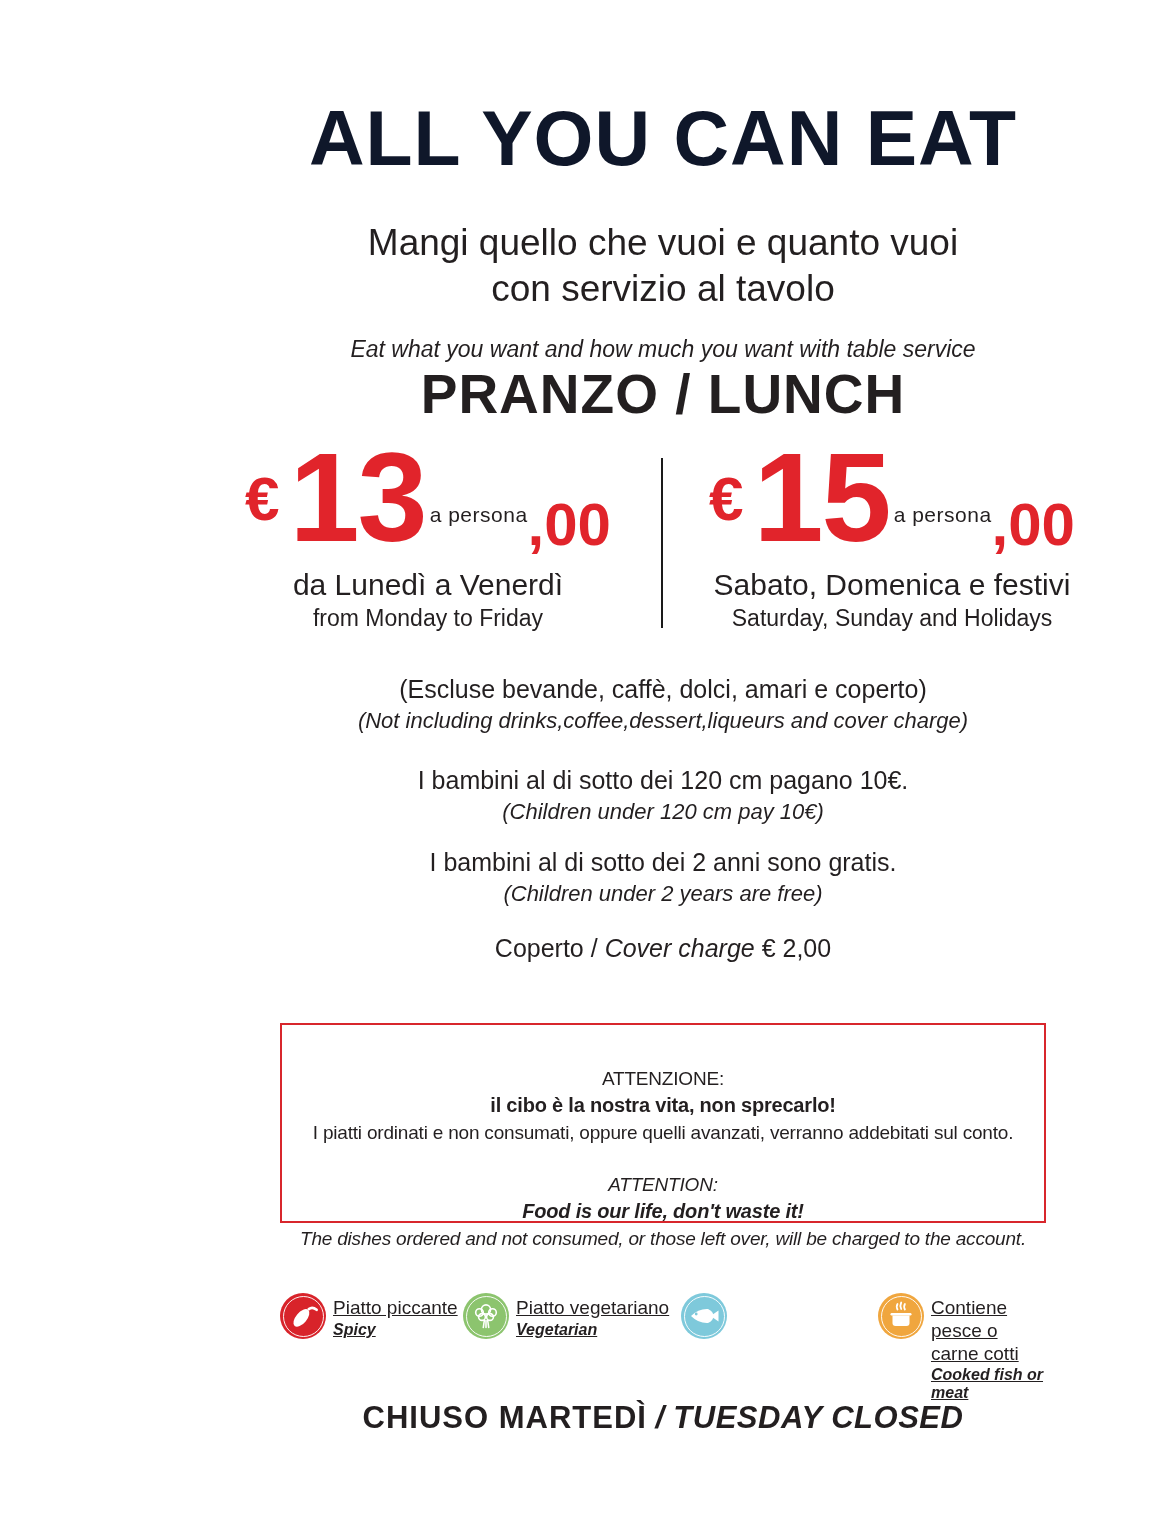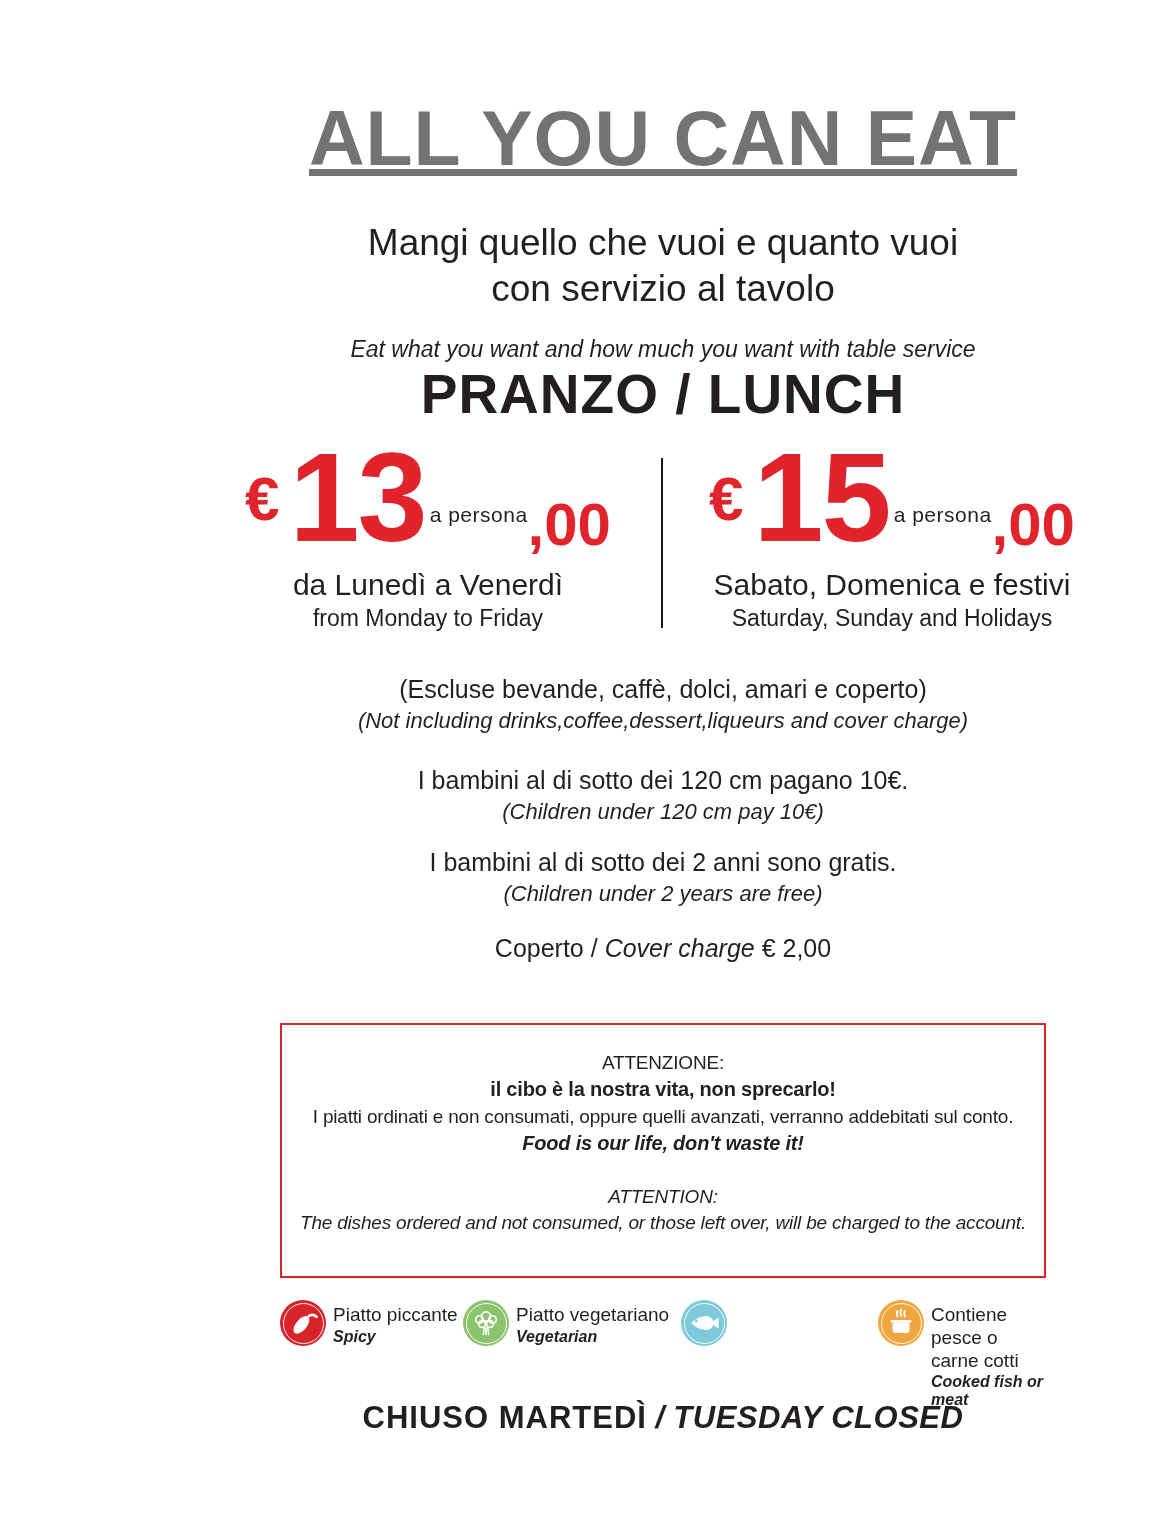--- a/index.html
+++ b/index.html
@@ -6,21 +6,21 @@
   html,body { background:#ffffff; }
   .page {
     position:relative; width:1170px; height:1532px; background:#ffffff;
     overflow:hidden; font-family:"Liberation Sans", sans-serif; color:#231f20;
   }
   .content { position:absolute; left:280px; top:0; width:766px; height:100%; }
   .content > div, .content > h1, .content > h2 { position:absolute; left:0; width:766px; text-align:center; }
 
   .title {
     top:100px; font-size:77px; line-height:1; font-weight:700;
-    color:#737373; letter-spacing:1px; white-space:nowrap;text-decoration:underline;
+    color:#0f172a; letter-spacing:1px; white-space:nowrap;
   }
   .subtitle { top:220px; }
   .sub-line { font-size:37px; line-height:1.25; font-weight:400; }
   .sub-en { font-size:23px; font-style:italic; margin-top:23px; }
 
   .section-heading { top:362px; font-size:55px; font-weight:800; letter-spacing:1px; }
 
   .prices { top:450px; height:200px; }
   .price-block { position:absolute; top:0; width:480px; text-align:center; }
   .price-block.left  { left:-92px; }
@@ -39,30 +39,30 @@
   .note .it { font-size:25px; }
   .note .en { font-size:22px; font-style:italic; margin-top:4px; }
   .exclusions { top:674px; }
   .children-1 { top:765px; }
   .children-2 { top:847px; }
 
   .coperto { top:934px; font-size:25px; }
   .coperto .cc-en { font-style:italic; }
 
   .attention-box {
-    top:1023px; left:3px; width:760px; height:255px;
-    border:2px solid #d8262c; padding-top:25px; letter-spacing:-0.2px;
+    top:1023px; left:3px; width:760px; height:200px;
+    border:2px solid #d8262c; padding-top:41px; letter-spacing:-0.2px;
   }
   .att-line { font-size:19px; line-height:1.38; }
   .att-bold { font-size:20px; font-weight:700; }
   .att-gap { margin-top:26px; }
   .att-en { font-style:italic; }
 
   .legend { top:1285px; height:60px; }
-  .legend-item { position:absolute; top:15px; display:flex; align-items:flex-start; text-align:left; }
+  .legend-item { position:absolute; top:8px; display:flex; align-items:flex-start; text-align:left;text-decoration:underline; }
   .legend-item.li-1 { left:0; }
   .legend-item.li-2 { left:183px;justify-content:space-between; }
   .legend-item.li-3 { left:401px; }
   .legend-item.li-4 { left:598px; }
   .licon {
     position:relative; width:46px; height:46px; border-radius:50%;
     flex:0 0 46px; margin-right:7px; display:block;
   }
   .licon::after { content:''; position:absolute; inset:2.5px; border:1.5px solid rgba(255,255,255,0.92); border-radius:50%; }
   .licon svg { position:absolute; inset:0; }
@@ -143,22 +143,22 @@
     <div class="coperto">
       <span class="cc-it">Coperto /</span>
       <span class="cc-en">Cover charge</span>
       <span class="cc-amount">€ 2,00</span>
     </div>
 
     <div class="attention-box">
       <div class="att-line">ATTENZIONE:</div>
       <div class="att-line att-bold">il cibo è la nostra vita, non sprecarlo!</div>
       <div class="att-line">I piatti ordinati e non consumati, oppure quelli avanzati, verranno addebitati sul conto.</div>
+      <div class="att-line att-en att-gap">ATTENTION:</div>
       <div class="att-line att-bold att-en">Food is our life, don't waste it!</div>
-      <div class="att-line att-en att-gap">ATTENTION:</div>
       <div class="att-line att-en">The dishes ordered and not consumed, or those left over, will be charged to the account.</div>
     </div>
 
     <div class="legend">
 
       <div class="legend-item li-1">
         <span class="licon icon-red">
           <svg viewBox="0 0 46 46" width="46" height="46">
             <g transform="rotate(40 23 23)">
               <ellipse cx="23" cy="25.5" rx="5.5" ry="10.5" fill="#fff"></ellipse>

